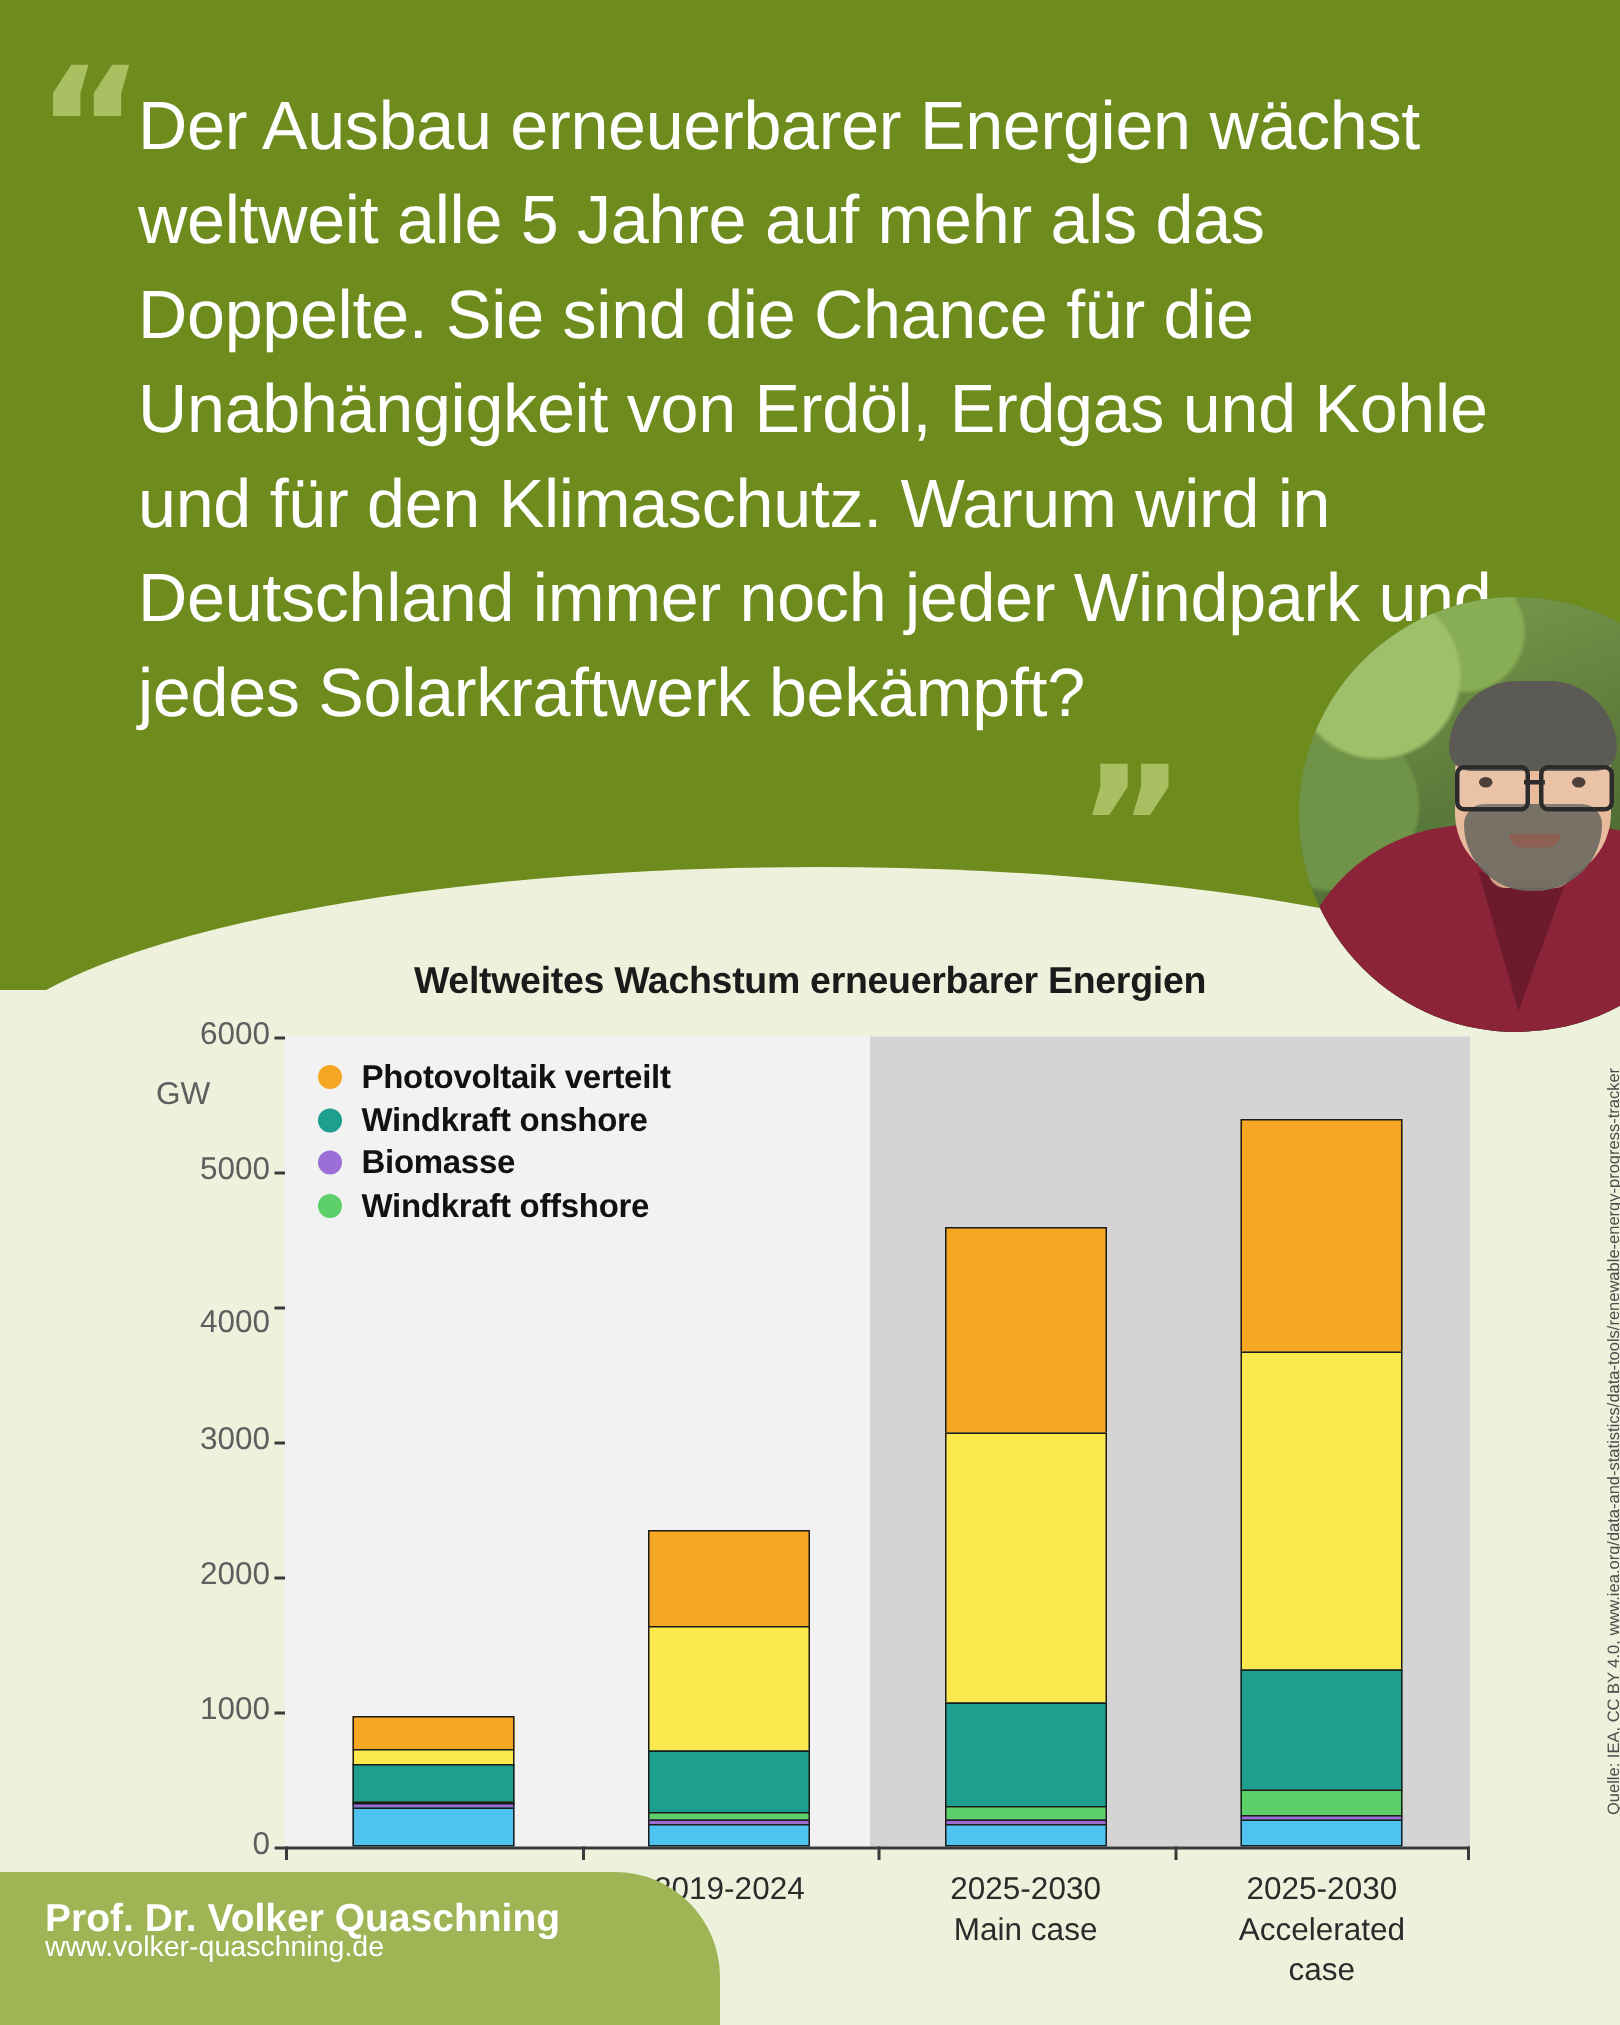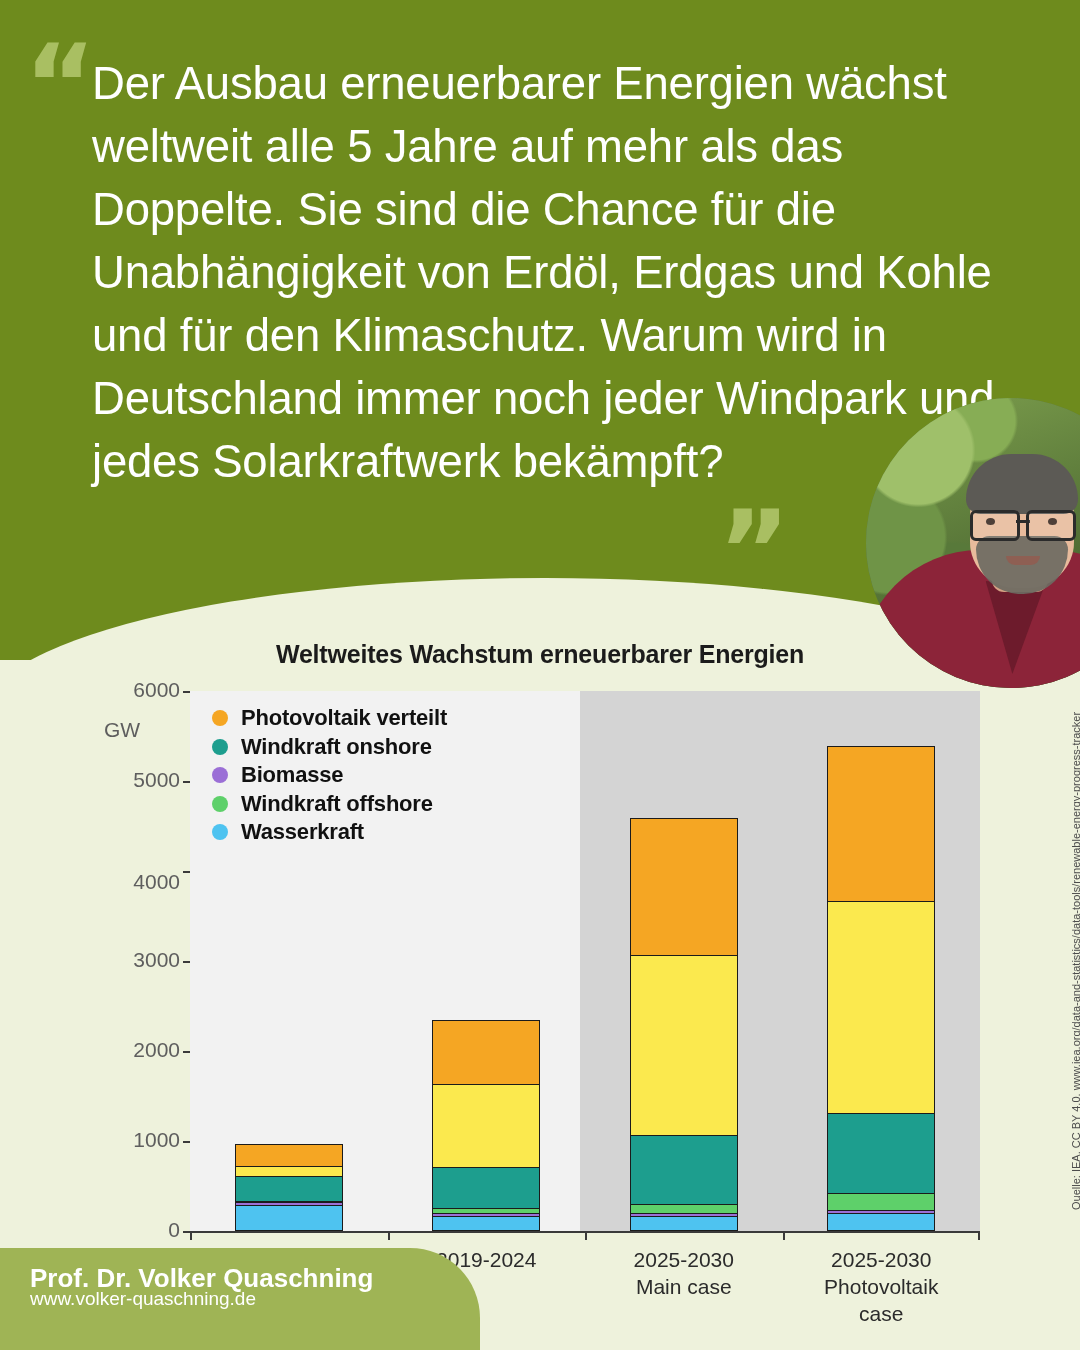--- a/index.html
+++ b/index.html
@@ -459,45 +459,41 @@
       </div>
       <div class="xcat" style="left: 386.25px;">
         <div>2019-2024</div>
       </div>
       <div class="xcat" style="left: 583.75px;">
         <div>2025-2030</div>
         <div>Main case</div>
       </div>
       <div class="xcat" style="left: 781.25px;">
         <div>2025-2030</div>
-        <div>Photovoltaik</div>
+        <div>Accelerated</div>
         <div>case</div>
       </div>
     </div>
 
   <div id="legend">
       <div class="legend-row">
         <span class="legend-dot" style="background: rgb(245, 166, 35);"></span>
         <span class="legend-label">Photovoltaik verteilt</span>
       </div>
       <div class="legend-row">
         <span class="legend-dot" style="background: rgb(29, 158, 142);"></span>
         <span class="legend-label">Windkraft onshore</span>
       </div>
       <div class="legend-row">
         <span class="legend-dot" style="background: rgb(155, 111, 214);"></span>
         <span class="legend-label">Biomasse</span>
       </div>
       <div class="legend-row">
         <span class="legend-dot" style="background: rgb(94, 208, 106);"></span>
         <span class="legend-label">Windkraft offshore</span>
-      </div>
-      <div class="legend-row">
-        <span class="legend-dot" style="background: rgb(78, 195, 240);"></span>
-        <span class="legend-label">Wasserkraft</span>
       </div>
     </div>
 <div class="tickmark" style="top: 545px;"></div>
     <div class="tickmark" style="top: 455px;"></div>
     <div class="tickmark" style="top: 365px;"></div>
     <div class="tickmark" style="top: 275px;"></div>
     <div class="tickmark" style="top: 185px;"></div>
     <div class="tickmark" style="top: 95px;"></div>
     <div class="tickmark" style="top: 5px;"></div>
     <div class="xtick" style="left: 190px;"></div>

